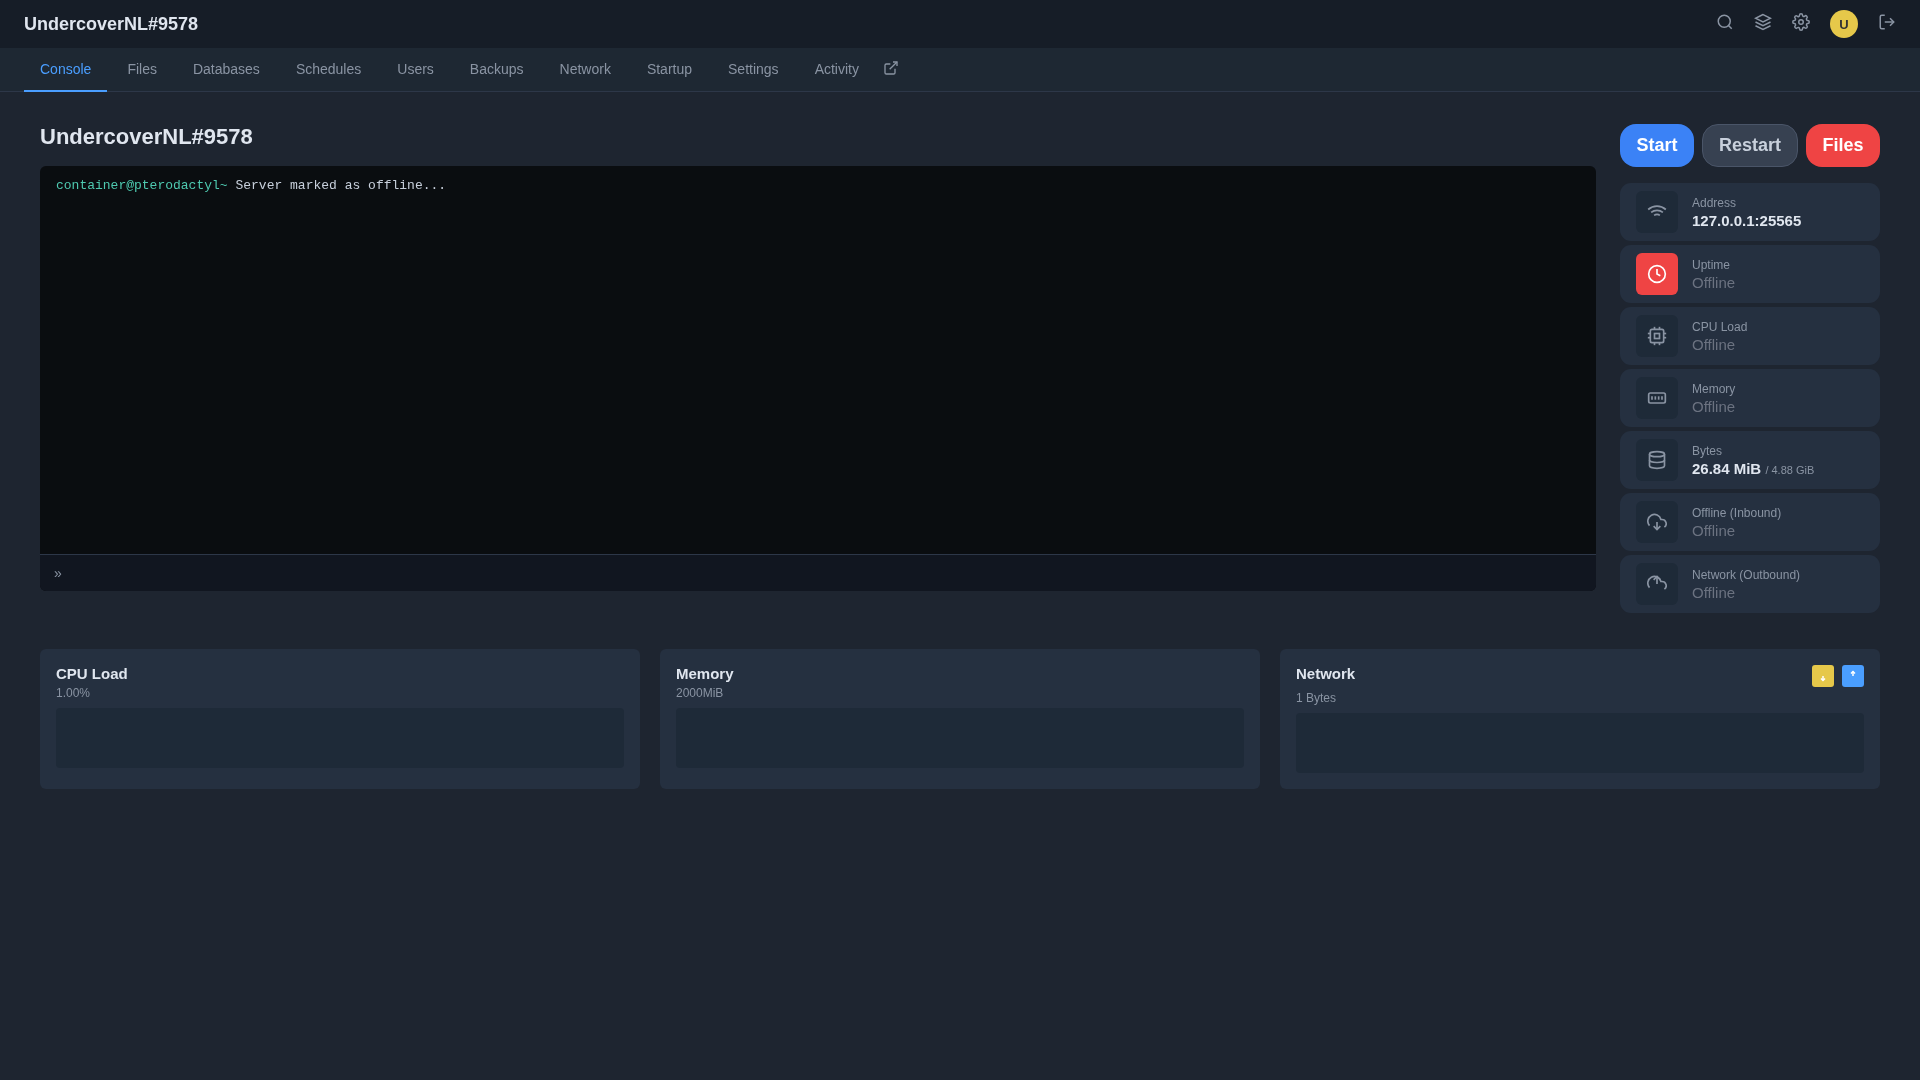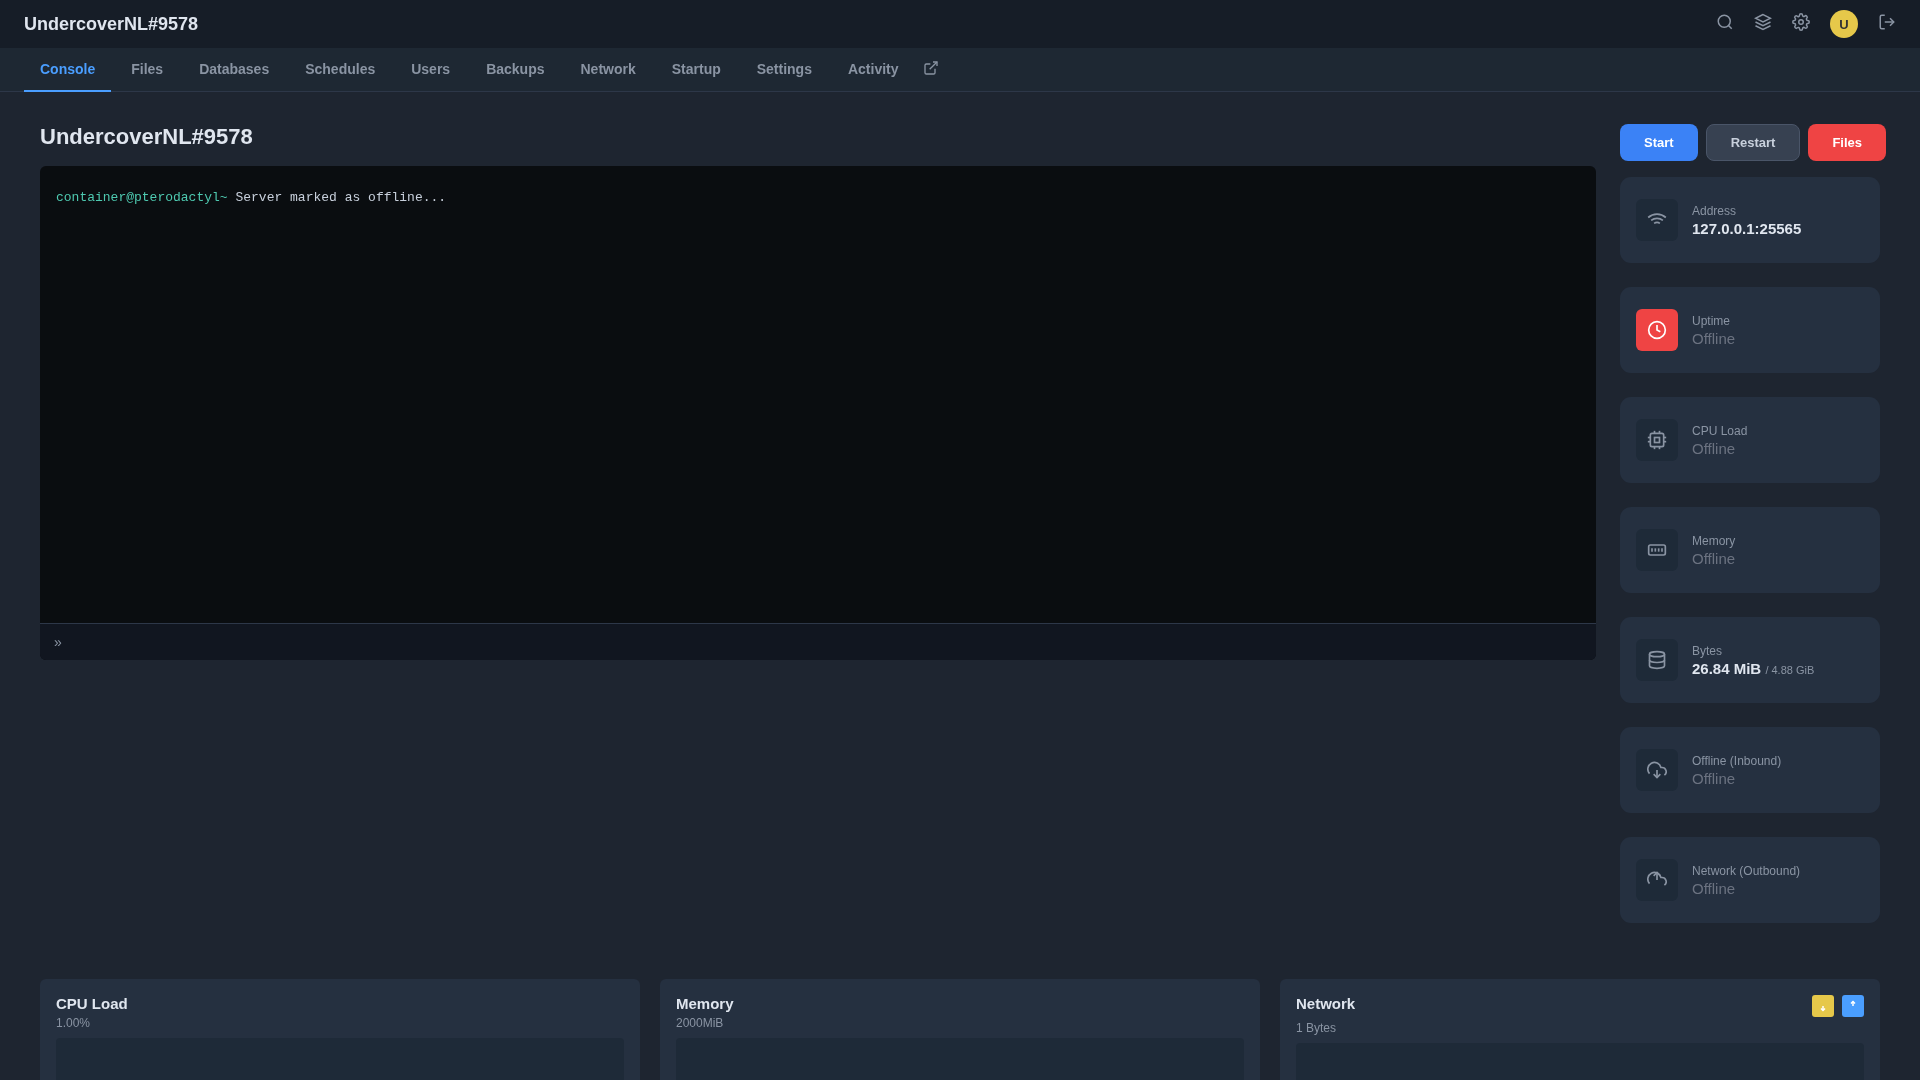--- a/index.html
+++ b/index.html
@@ -51,21 +51,20 @@
 
     
     .nav-tabs {
       background-color: #1e2833;
       border-bottom: 1px solid #2d3748;
       display: flex;
       align-items: center;
       padding: 0 24px;
       height: 44px;
       gap: 4px;
-      font-weight: bold;
     }
     .nav-tab {
       padding: 10px 16px;
       color: #8a94a3;
       font-size: 14px;
       cursor: pointer;
       text-decoration: none;
       border-bottom: 2px solid transparent;
       height: 44px;
       display: flex;
@@ -100,22 +99,22 @@
       margin-bottom: 16px;
     }
 
     
     .console-wrapper {
       background: #0a0d10;
       border-radius: 6px;
       overflow: hidden;
     }
     .console-body {
-      height: 457px;
-      padding: 24px 16px;
+      height: 388px;
+      padding: 12px 16px;
       font-family: 'Courier New', monospace;
       font-size: 13px;
       overflow-y: auto;
     }
     .console-prompt-user {
       color: #4ec9b0;
     }
     .console-prompt-text {
       color: #c8d0dc;
     }
@@ -151,24 +150,24 @@
       gap: 0;
     }
 
     
     .action-buttons {
       display: flex;
       gap: 8px;
       margin-bottom: 16px;
     }
     .btn {
-      padding: 10px 24px;
+      padding: 10px 16px;
       border: none;
-      border-radius: 8px;
-      font-size: 13px;
+      border-radius: 16px;
+      font-size: 18px;
       font-weight: 600;
       cursor: pointer;
       flex: 1;
     }
     .btn-start {
       background: #3b82f6;
       color: #fff;
     }
     .btn-restart {
       background: #374151;
@@ -178,25 +177,25 @@
     }
     .btn-stop {
       background: #ef4444;
       color: #fff;
     }
 
     
     .stat-card {
       background: #253040;
       border-radius: 11px;
-      padding: 22px 16px;
+      padding: 8px 16px;
       display: flex;
       align-items: center;
       gap: 14px;
-      margin-bottom: 24px;
+      margin-bottom: 4px;
     }
     .stat-icon-wrap {
       width: 42px;
       height: 42px;
       border-radius: 6px;
       background: #1e2a38;
       display: flex;
       align-items: center;
       justify-content: center;
       flex-shrink: 0;

